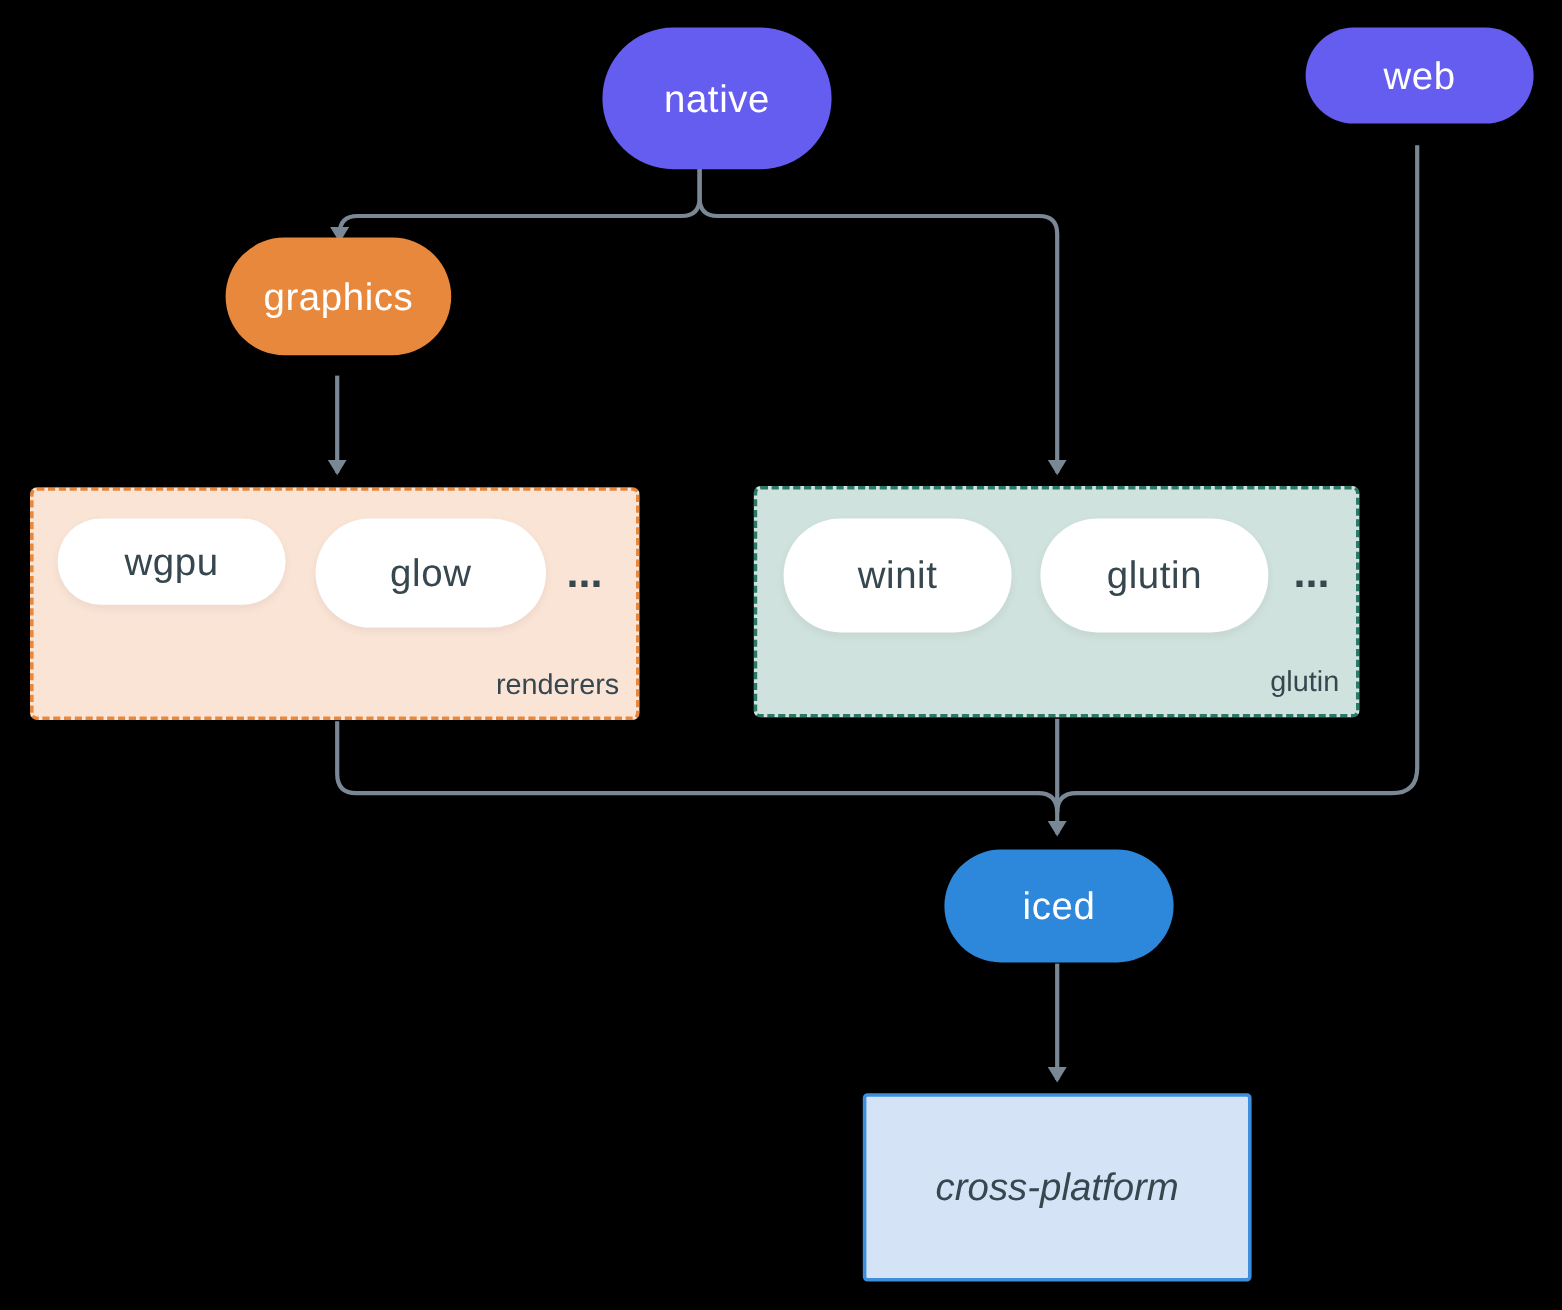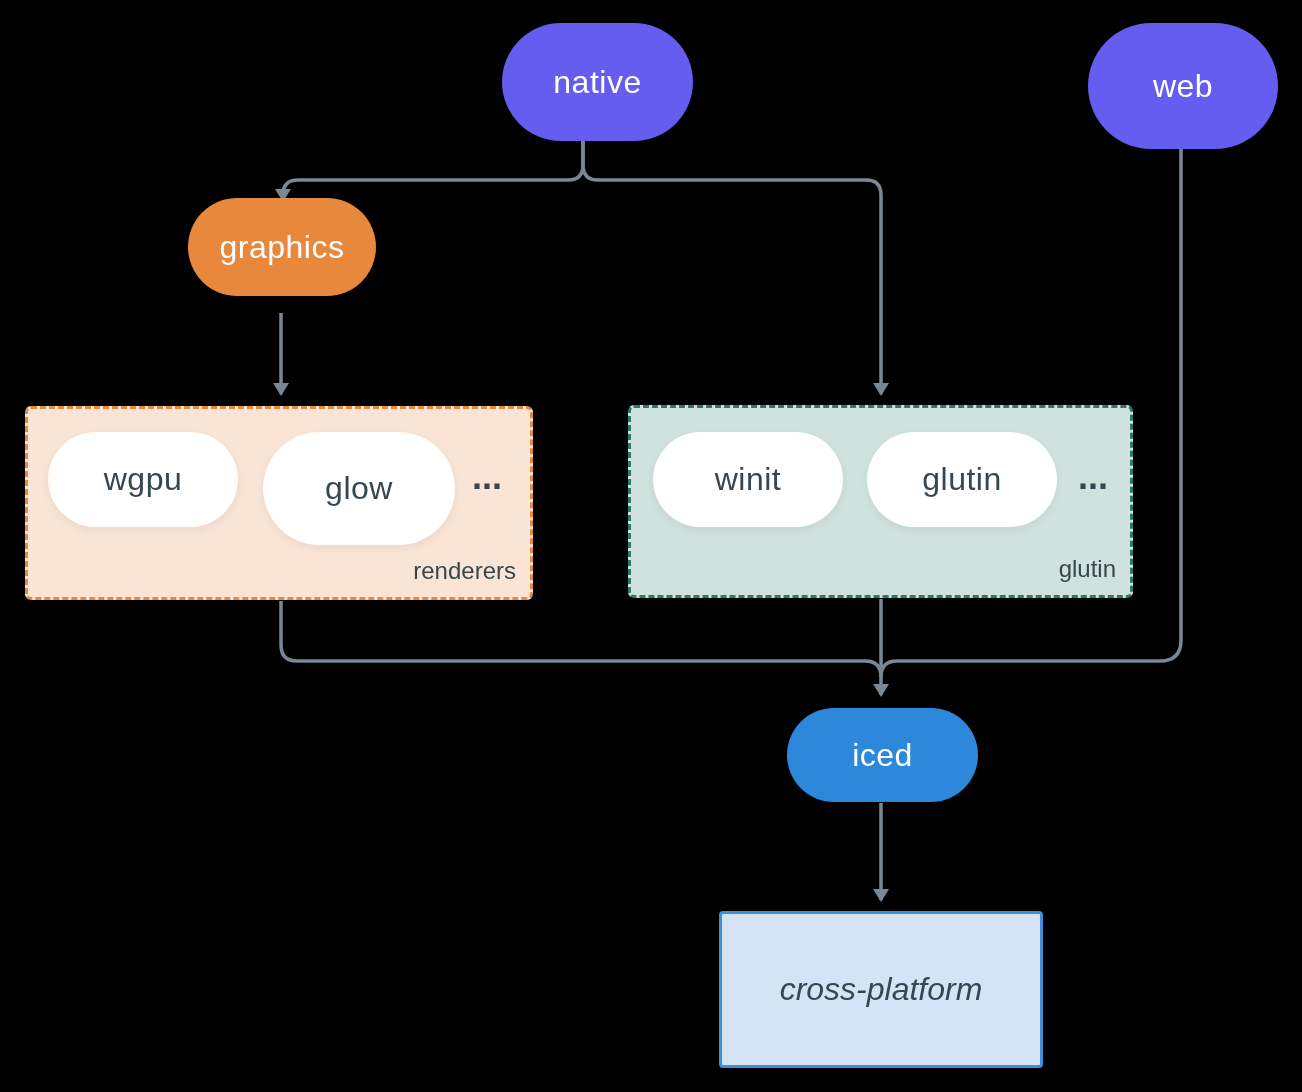--- a/index.html
+++ b/index.html
@@ -88,29 +88,29 @@
     align-items: center;
     justify-content: center;
     font-size: 32px;
     line-height: 1.45;
     color: var(--text-dark, #37474F);
     font-style: italic;
   }
 
   
   .node-native   { left: 502px;  top: 23px;  width: 191px; height: 118px; }
-  .node-web      { left: 1088px; top: 23px;  width: 190px; height: 126px; }
+  .node-web      { left: 1088px; top: 23px;  width: 190px; height: 80px; }
   .node-graphics { left: 188px;  top: 198px; width: 188px; height: 98px; }
   .node-iced     { left: 787px;  top: 708px; width: 191px; height: 94px; }
 
   .box-renderers { left: 25px;  top: 406px; width: 508px; height: 194px; }
   .box-shells    { left: 628px; top: 405px; width: 505px; height: 193px; }
 
-  .node-wgpu   { left: 48px;  top: 432px; width: 190px; height: 95px; }
-  .node-glow   { left: 263px; top: 432px; width: 192px; height: 113px; }
+  .node-wgpu   { left: 48px;  top: 432px; width: 190px; height: 72px; }
+  .node-glow   { left: 263px; top: 432px; width: 192px; height: 91px; }
   .node-winit  { left: 653px; top: 432px; width: 190px; height: 95px; }
   .node-glutin { left: 867px; top: 432px; width: 190px; height: 95px; }
 
   .ellipsis-renderers { left: 462px;  top: 456px; }
   .ellipsis-shells    { left: 1068px; top: 456px; }
 </style>
 </head>
 <body>
 
 <div id="canvas">

